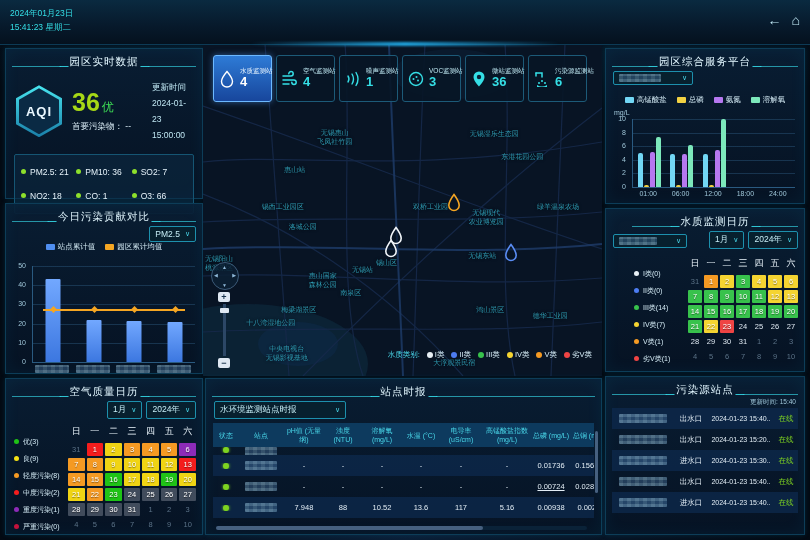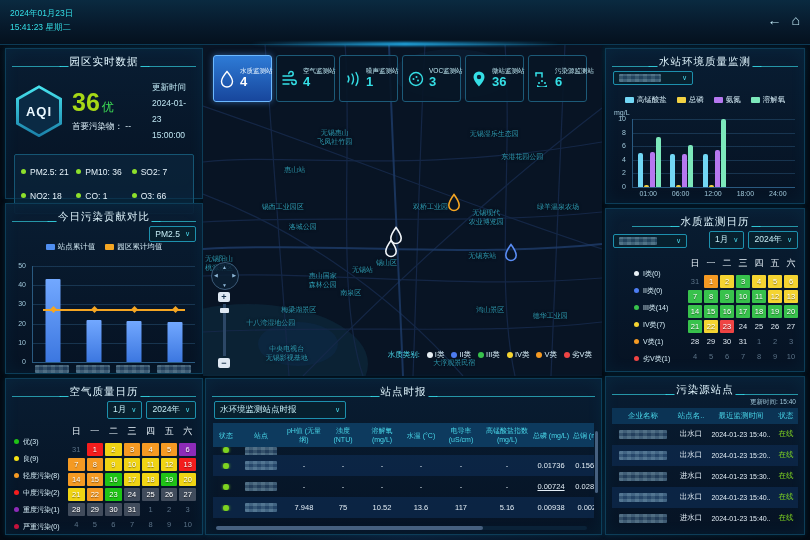--- a/index.html
+++ b/index.html
@@ -542,39 +542,39 @@
         <div class="tbl-cell" style="width: 40px;"></div>
       </div>
       <div class="tbl-row">
         <div class="tbl-cell" style="width: 26px;">
           <div class="gdot"></div>
         </div>
         <div class="tbl-cell" style="width: 44px;">
           <div class="mosaic" style="width: 32px; height: 9px; margin: 0px auto;"></div>
         </div>
         <div class="tbl-cell" style="width: 42px;">7.948</div>
-        <div class="tbl-cell" style="width: 36px;">75</div>
+        <div class="tbl-cell" style="width: 36px;">88</div>
         <div class="tbl-cell" style="width: 42px;">10.52</div>
         <div class="tbl-cell" style="width: 36px;">13.6</div>
         <div class="tbl-cell" style="width: 44px;">117</div>
         <div class="tbl-cell" style="width: 48px;">5.16</div>
         <div class="tbl-cell" style="width: 40px;">0.00938</div>
         <div class="tbl-cell" style="width: 40px;">0.00268</div>
       </div>
     </div>
   <div class="hscroll">
       <div class="hthumb"></div>
     </div>
   <div class="vscroll"></div>
 </div>
 
 <div class="panel" style="left:605px;top:48px;width:200px;height:156px;">
   <div class="phead">
       <div class="ln l"></div>
-      <div class="ptitle">水站环境质量监测</div>
+      <div class="ptitle">园区综合服务平台</div>
       <div class="ln r"></div>
     </div>
   <div class="select" style="position:absolute;left:7px;top:22px;width:68px;justify-content:space-between;">
       <span class="mosaic" style="display:inline-block;width:42px;height:8px;"></span>
       <span class="car">∨</span>
     </div>
   <div class="legend" id="c2legend" style="margin-top:24px;">
       <div class="lg-it">
         <span class="lg-sw" style="background: rgb(114, 215, 245);"></span>
         <span>高锰酸盐</span>
@@ -729,26 +729,20 @@
 </div>
 
 <div class="panel" style="left:605px;top:376px;width:200px;height:159px;">
   <div class="phead">
       <div class="ln l"></div>
       <div class="ptitle">污染源站点</div>
       <div class="ln r"></div>
     </div>
   <div style="position:absolute;right:8px;top:21px;font-size:6.5px;color:#9fc6d8;">更新时间: 15:40</div>
   <div style="position:absolute;left:6px;right:6px;top:31px;bottom:5px;" id="pol-table">
-      <div class="tbl-head" style="background: rgba(13, 58, 94, 0.8);">
-        <div class="tbl-hcell" style="width: 62px; font-size: 7.5px;">企业名称</div>
-        <div class="tbl-hcell" style="width: 34px; font-size: 7.5px;">站点名..</div>
-        <div class="tbl-hcell" style="width: 66px; font-size: 7.5px;">最近监测时间</div>
-        <div class="tbl-hcell" style="width: 24px; font-size: 7.5px;">状态</div>
-      </div>
       <div class="tbl-row">
         <div class="tbl-cell" style="width: 62px;">
           <div class="mosaic" style="width: 48px; height: 9px; margin: 0px auto;"></div>
         </div>
         <div class="tbl-cell" style="width: 34px;">出水口</div>
         <div class="tbl-cell" style="width: 66px; font-size: 7px;">2024-01-23 15:40..</div>
         <div class="tbl-cell" style="width: 24px; color: rgb(126, 211, 33);">在线</div>
       </div>
       <div class="tbl-row">
         <div class="tbl-cell" style="width: 62px;">

